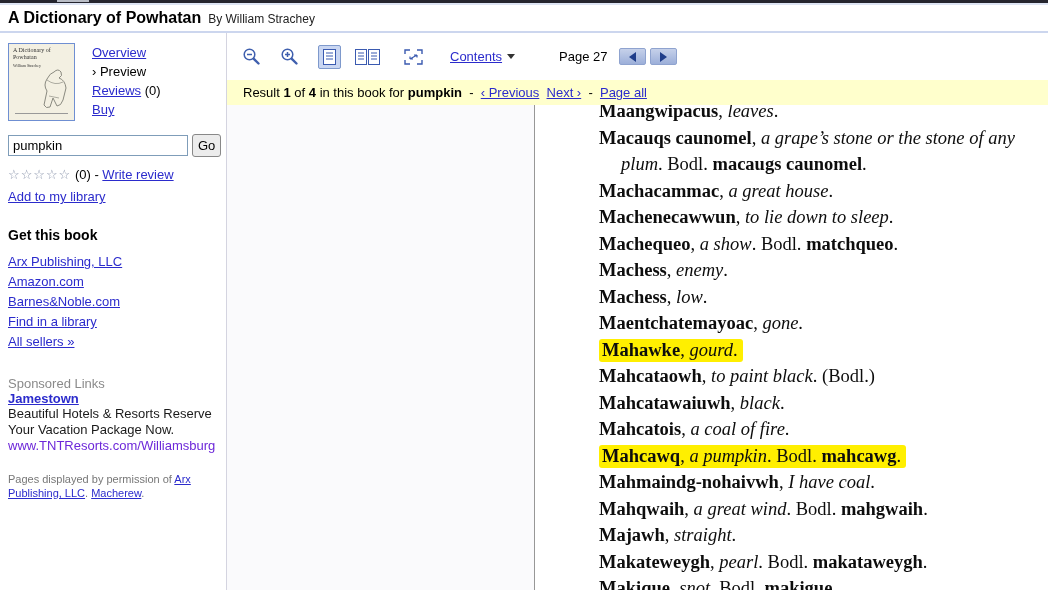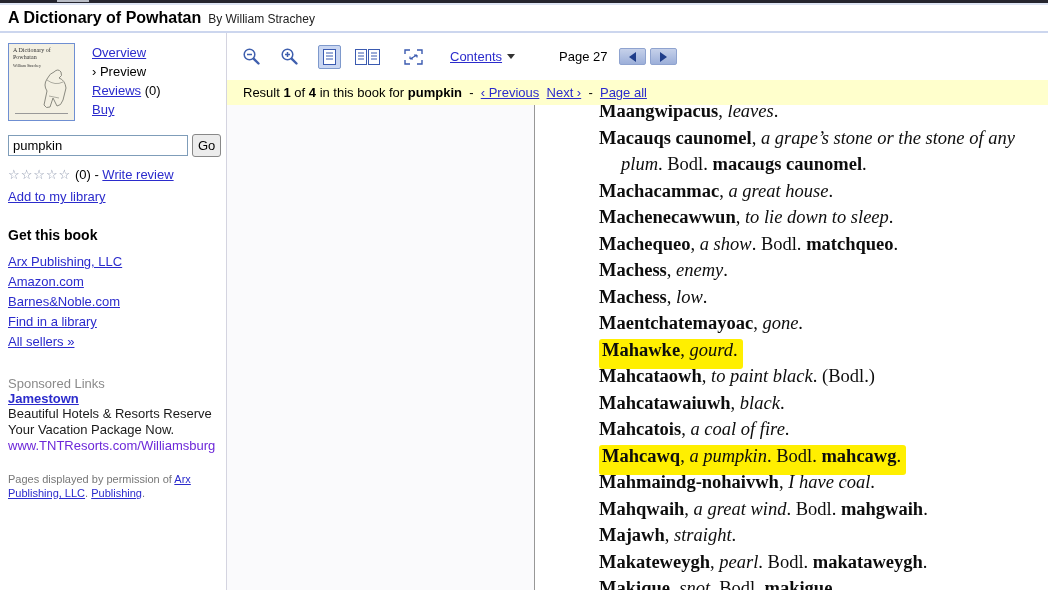--- a/index.html
+++ b/index.html
@@ -86,21 +86,21 @@
 
   #content { flex:1; position:relative; background:#fafafc; }
   #page { position:absolute; left:307px; right:0; top:0; bottom:0; background:#fff;
           border-left:1px solid #979797; overflow:hidden; }
   #book-text { margin:-7px 0 0 64px; width:470px; font-family:"Liberation Serif","DejaVu Serif",serif;
                font-size:18.5px; line-height:26.5px; color:#0d0d0d; }
   .bookline { white-space:nowrap; }
   .bookline.cont { margin-left:22px; }
   .bookline .b { font-weight:bold; }
   .bookline .i { font-style:italic; }
-  .hl { background:#ffef00; padding:1px 5px 9px 3px; border-radius:3px; }
+  .hl { background:#ffef00; padding:1px 5px 2px 3px; border-radius:3px; }
 </style>
 </head>
 <body>
 
 <div id="top-dark">
   <div class="notch"></div>
 </div>
 <div id="top-blue"></div>
 
 <div id="header">
@@ -157,21 +157,21 @@
 
     <div class="sponsored">
       <div class="sp-head">Sponsored Links</div>
       <div class="ad-title"><a>Jamestown</a></div>
       <div class="ad-text">Beautiful Hotels &amp; Resorts Reserve</div>
       <div class="ad-text">Your Vacation Package Now.</div>
       <div class="ad-url">www.TNTResorts.com/Williamsburg</div>
     </div>
 
     <div class="permission">
-      <span>Pages displayed by permission of </span><a>Arx Publishing, LLC</a><span>. </span><a>Publishing</a><span>.</span>
+      <span>Pages displayed by permission of </span><a>Arx Publishing, LLC</a><span>. </span><a>Macherew</a><span>.</span>
     </div>
   </div>
 
   <div id="main">
     <div id="toolbar">
       <div class="tool-btn">
         <svg width="19" height="19" viewBox="0 0 19 19">
           <circle cx="7.5" cy="7.5" r="5.3" fill="none" stroke="#3f5fae" stroke-width="1.5"></circle>
           <line x1="11.8" y1="11.8" x2="16.5" y2="16.5" stroke="#3f5fae" stroke-width="2.4" stroke-linecap="round"></line>
           <line x1="5" y1="7.5" x2="10" y2="7.5" stroke="#3f5fae" stroke-width="1.5"></line>

